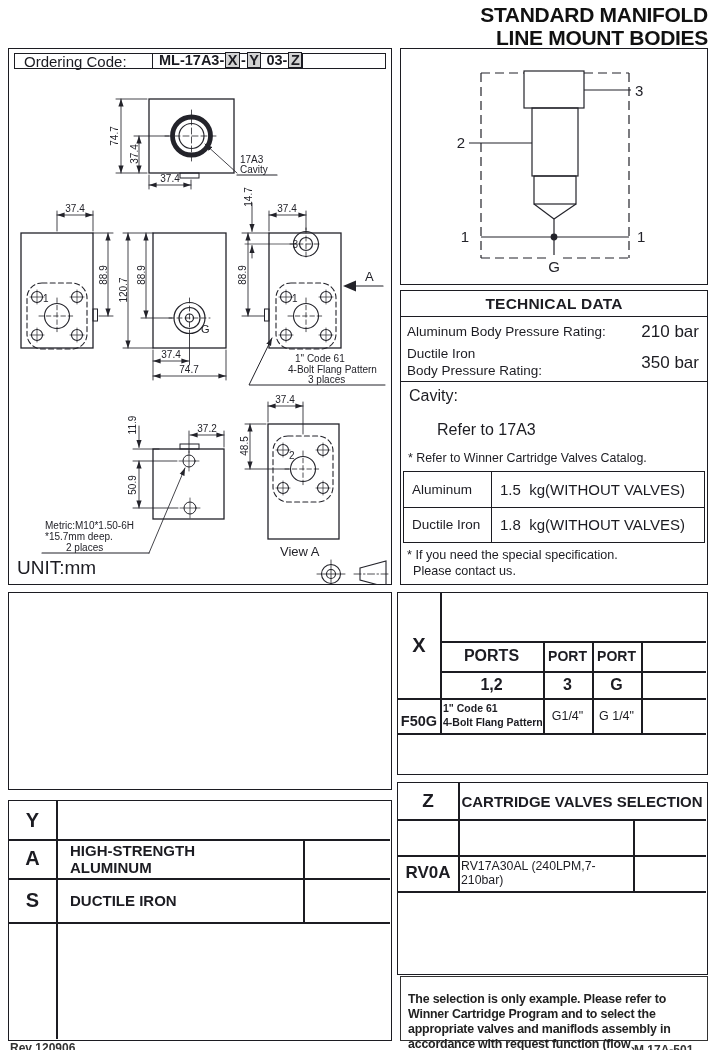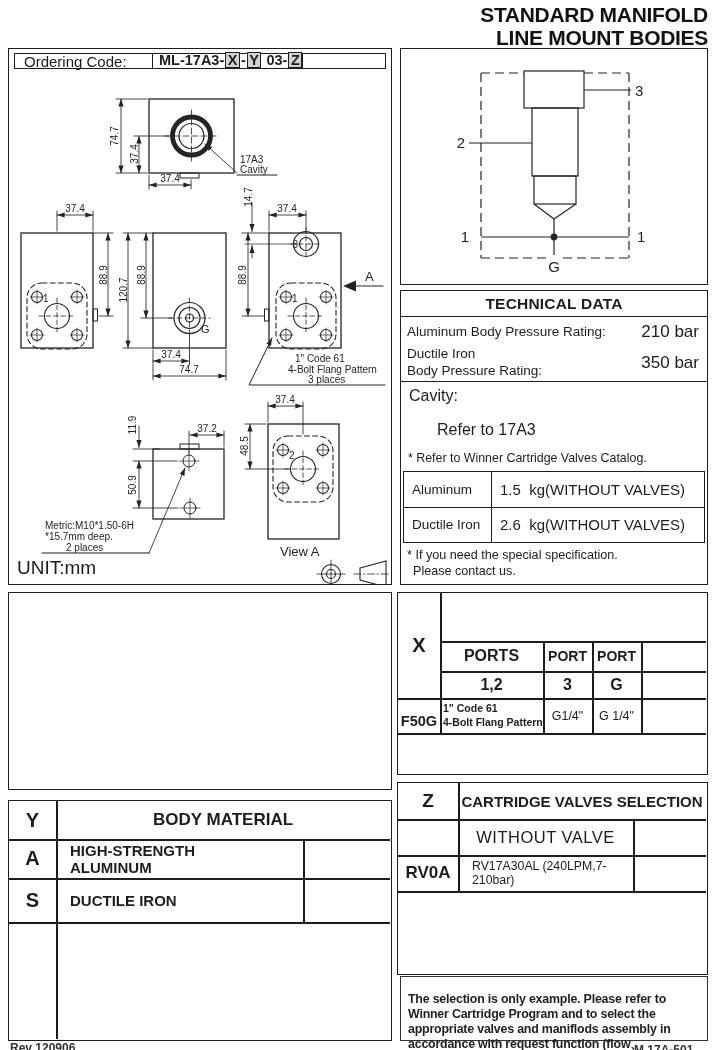--- a/index.html
+++ b/index.html
@@ -293,21 +293,21 @@
   <div class="cav-label">Cavity:</div>
   <div class="cav-value">Refer to 17A3</div>
   <div class="cav-note">* Refer to Winner Cartridge Valves Catalog.</div>
   <div class="wtable">
     <div class="wrow b">
       <div class="wmat">Aluminum</div>
       <div class="wval">1.5  kg(WITHOUT VALVES)</div>
     </div>
     <div class="wrow">
       <div class="wmat">Ductile Iron</div>
-      <div class="wval">2.6  kg(WITHOUT VALVES)</div>
+      <div class="wval">1.8  kg(WITHOUT VALVES)</div>
     </div>
   </div>
   <div class="tech-special">
     <div>* If you need the special specification.</div>
     <div style="padding-left:6px">Please contact us.</div>
   </div>
 </div>
 
 <div class="panel" style="left:8px;top:592px;width:384px;height:198px"></div>
 
@@ -341,34 +341,32 @@
 
 <div class="panel" style="left:397px;top:782px;width:311px;height:193px">
   <div class="vline" style="left:60px;top:0;height:108px"></div>
   <div class="vline" style="left:235px;top:36px;height:72px"></div>
   <div class="hline" style="left:0;top:36px;width:308px"></div>
   <div class="hline" style="left:0;top:72px;width:308px"></div>
   <div class="hline" style="left:0;top:108px;width:308px"></div>
 
   <div class="cell" style="left:0;top:0;width:60px;height:36px;font-weight:bold;font-size:19px">Z</div>
   <div class="cell" style="left:60px;top:0;width:248px;height:36px;font-weight:bold;font-size:15px">CARTRIDGE VALVES SELECTION</div>
-  <div class="cell" style="left:60px;top:36px;width:175px;height:36px;font-size:16.5px;letter-spacing:0.5px">WITHOUT VALVE</div>
   <div class="cell" style="left:0;top:72px;width:60px;height:36px;font-weight:bold;font-size:17px">RV0A</div>
-  <div class="cell left" style="left:60px;top:72px;width:175px;height:36px;font-size:12.3px;padding-left:14px">RV17A30AL (240LPM,7-210bar)</div>
+  <div class="cell left" style="left:60px;top:72px;width:175px;height:36px;font-size:12.3px;padding-left:3px">RV17A30AL (240LPM,7-210bar)</div>
 </div>
 
 <div class="panel" style="left:8px;top:800px;width:384px;height:241px">
   <div class="vline" style="left:47px;top:0;height:238px"></div>
   <div class="vline" style="left:294px;top:38px;height:83px"></div>
   <div class="hline" style="left:0;top:38px;width:381px"></div>
   <div class="hline" style="left:0;top:77px;width:381px"></div>
   <div class="hline" style="left:0;top:121px;width:381px"></div>
 
   <div class="cell" style="left:0;top:0;width:47px;height:38px;font-weight:bold;font-size:20px">Y</div>
-  <div class="cell" style="left:47px;top:0;width:334px;height:38px;font-weight:bold;font-size:17px">BODY MATERIAL</div>
   <div class="cell" style="left:0;top:38px;width:47px;height:39px;font-weight:bold;font-size:20px">A</div>
   <div class="cell left" style="left:47px;top:38px;width:205px;height:39px;font-weight:bold;font-size:15px;padding-left:14px">HIGH-STRENGTH ALUMINUM</div>
   <div class="cell" style="left:0;top:77px;width:47px;height:44px;font-weight:bold;font-size:20px">S</div>
   <div class="cell left" style="left:47px;top:77px;width:247px;height:44px;font-weight:bold;font-size:15px;padding-left:14px">DUCTILE IRON</div>
 </div>
 
 <div class="note-box">The selection is only example. Please refer to Winner Cartridge Program and to select the appropriate valves and maniflods assembly in accordance with request function (flow、pressure、 ... etc.)</div>
 
 <div class="footer" style="left:10px;top:1041px">Rev 120906</div>
 <div class="footer" style="left:634px;top:1043px">M 17A-501</div>

